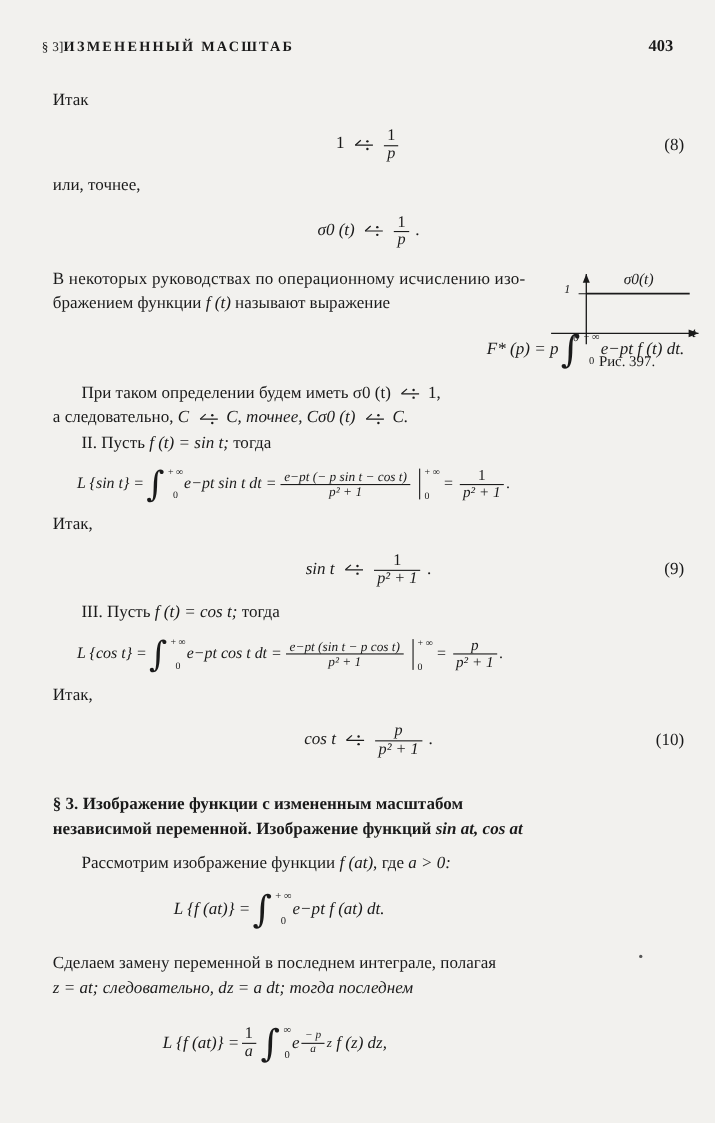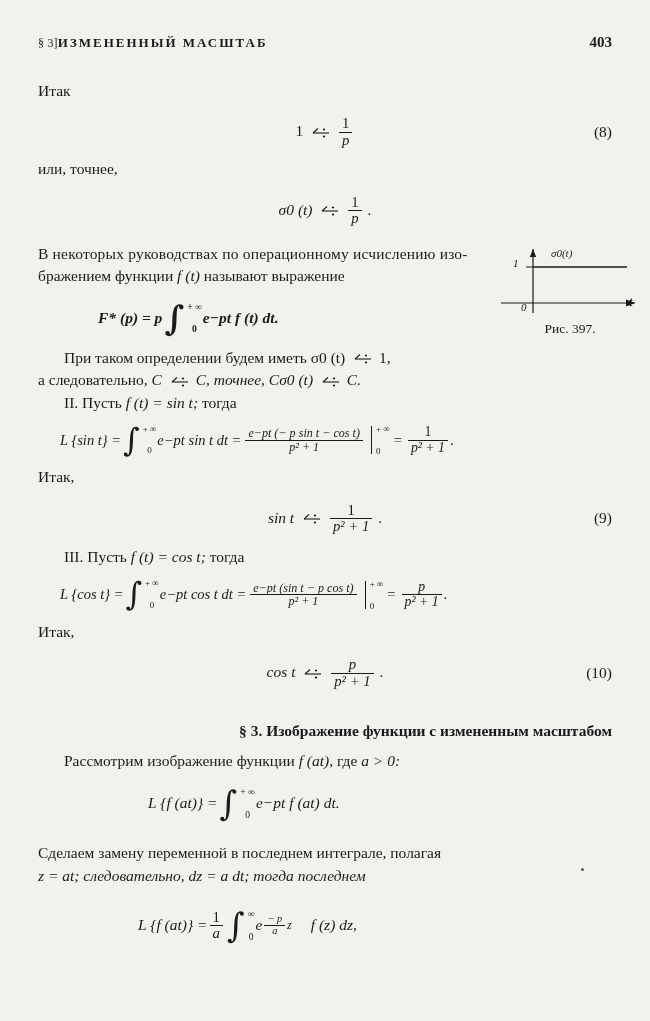--- a/index.html
+++ b/index.html
@@ -43,21 +43,21 @@
     font-weight: bold;
     flex: 1;
   }
   .header .pageno {
     font-size: 15px;
     font-weight: bold;
   }
   .body {
     position: absolute;
     top: 70px;
-    left: 38px;
+    left: 48px;
     width: 574px;
     font-size: 15.5px;
     line-height: 1.45;
   }
   p {
     margin: 0 0 0 0;
     text-align: justify;
   }
   .para {
     margin-top: 10px;
@@ -157,21 +157,21 @@
     width: 150px;
     height: 72px;
     margin: 0 auto;
   }
   .figcap {
     font-size: 13.5px;
     margin-top: 6px;
   }
   .sectitle {
     margin-top: 30px;
-    text-align: right;
+    text-align: left;
     font-weight: bold;
     font-size: 15.5px;
     line-height: 1.5;
   }
   .sectitle .l2 {
     display: block;
   }
   .eqsym {
     display: inline-block;
     margin: 0 5px;
@@ -247,21 +247,21 @@
 
     <div style="margin-top:16px; width: 574px;">
       <p style="letter-spacing:0.2px;">В некоторых руководствах по операционному исчислению изо-</p>
       <p>
         <span>бражением функции</span>
         <span class="italic">f (t)</span>
         <span>называют    выражение</span>
       </p>
     </div>
 
-    <div class="eq-row" style="justify-content:flex-start; padding-left:60px;font-weight:bold;">
+    <div class="eq-row" style="justify-content:flex-end; padding-left:60px;">
       <span class="intwrap">
         <span class="italic">F* (p) = p</span>
         <span class="intg">∫</span>
         <span class="intlim">
           <span class="top">+ ∞</span>
           <span class="bot">0</span>
         </span>
         <span class="italic">e−pt f (t) dt.</span>
       </span>
     </div>
@@ -407,20 +407,24 @@
           <span class="num italic">p</span>
           <span class="den italic">p² + 1</span>
         </span>
         <span>.</span>
       </span>
       <span class="eq-num">(10)</span>
     </div>
 
     <div class="sectitle">
       <span>§ 3. Изображение функции с измененным масштабом</span>
+      <span class="l2">
+        <span>независимой  переменной.  Изображение  функций</span>
+        <span class="italic">sin at,  cos at</span>
+      </span>
     </div>
 
     <p class="indent" style="margin-top:8px;">
       <span>Рассмотрим изображение функции</span>
       <span class="italic">f (at)</span><span>, где</span>
       <span class="italic">a &gt; 0:</span>
     </p>
 
     <div class="eq-row" style="justify-content:flex-start; padding-left:110px; margin-top:14px;">
       <span class="intwrap">
@@ -453,39 +457,39 @@
         <span class="intlim">
           <span class="top">∞</span>
           <span class="bot">0</span>
         </span>
         <span class="italic">e</span>
         <span class="frac" style="font-size:0.7em; vertical-align:0.45em;">
           <span class="num italic">− p</span>
           <span class="den italic">a</span>
         </span>
         <span class="italic" style="font-size:0.78em; vertical-align:0.45em;">z</span>
-        <span class="italic" style="margin-left:19px;">f (z) dz,</span>
+        <span class="italic" style="margin-left:4px;">f (z) dz,</span>
       </span>
     </div>
 
   </div>
 
   <div class="figure">
     <div class="figbox">
       <svg width="150" height="72" viewBox="0 0 150 72">
         <line x1="6" y1="60" x2="140" y2="60" stroke="#1a1a1a" stroke-width="1.2"></line>
         <polygon points="140,60 131,56.5 131,63.5" fill="#1a1a1a"></polygon>
         <line x1="38" y1="6" x2="38" y2="70" stroke="#1a1a1a" stroke-width="1.2"></line>
         <polygon points="38,6 34.8,14 41.2,14" fill="#1a1a1a"></polygon>
         <line x1="38" y1="24" x2="132" y2="24" stroke="#1a1a1a" stroke-width="1.6"></line>
         <line x1="31" y1="24" x2="38" y2="24" stroke="#1a1a1a" stroke-width="1"></line>
       </svg>
       <div style="position:absolute; left:18px; top:14px; font-size:11px; font-style:italic;">1</div>
       <div style="position:absolute; left:26px; top:58px; font-size:11px; font-style:italic;">0</div>
       <div style="position:absolute; left:134px; top:52px; font-size:12px; font-style:italic; font-weight:bold;">t</div>
-      <div style="position:absolute; left:56px; top:4px; font-size:11px; font-style:italic;">σ0(t)</div>
+      <div style="position:absolute; left:72px; top:4px; font-size:14px; font-style:italic;">σ0(t)</div>
     </div>
     <div class="figcap">Рис. 397.</div>
   </div>
 
   <div class="dot-artifact"></div>
 
 </div>
 
 </body></html>

